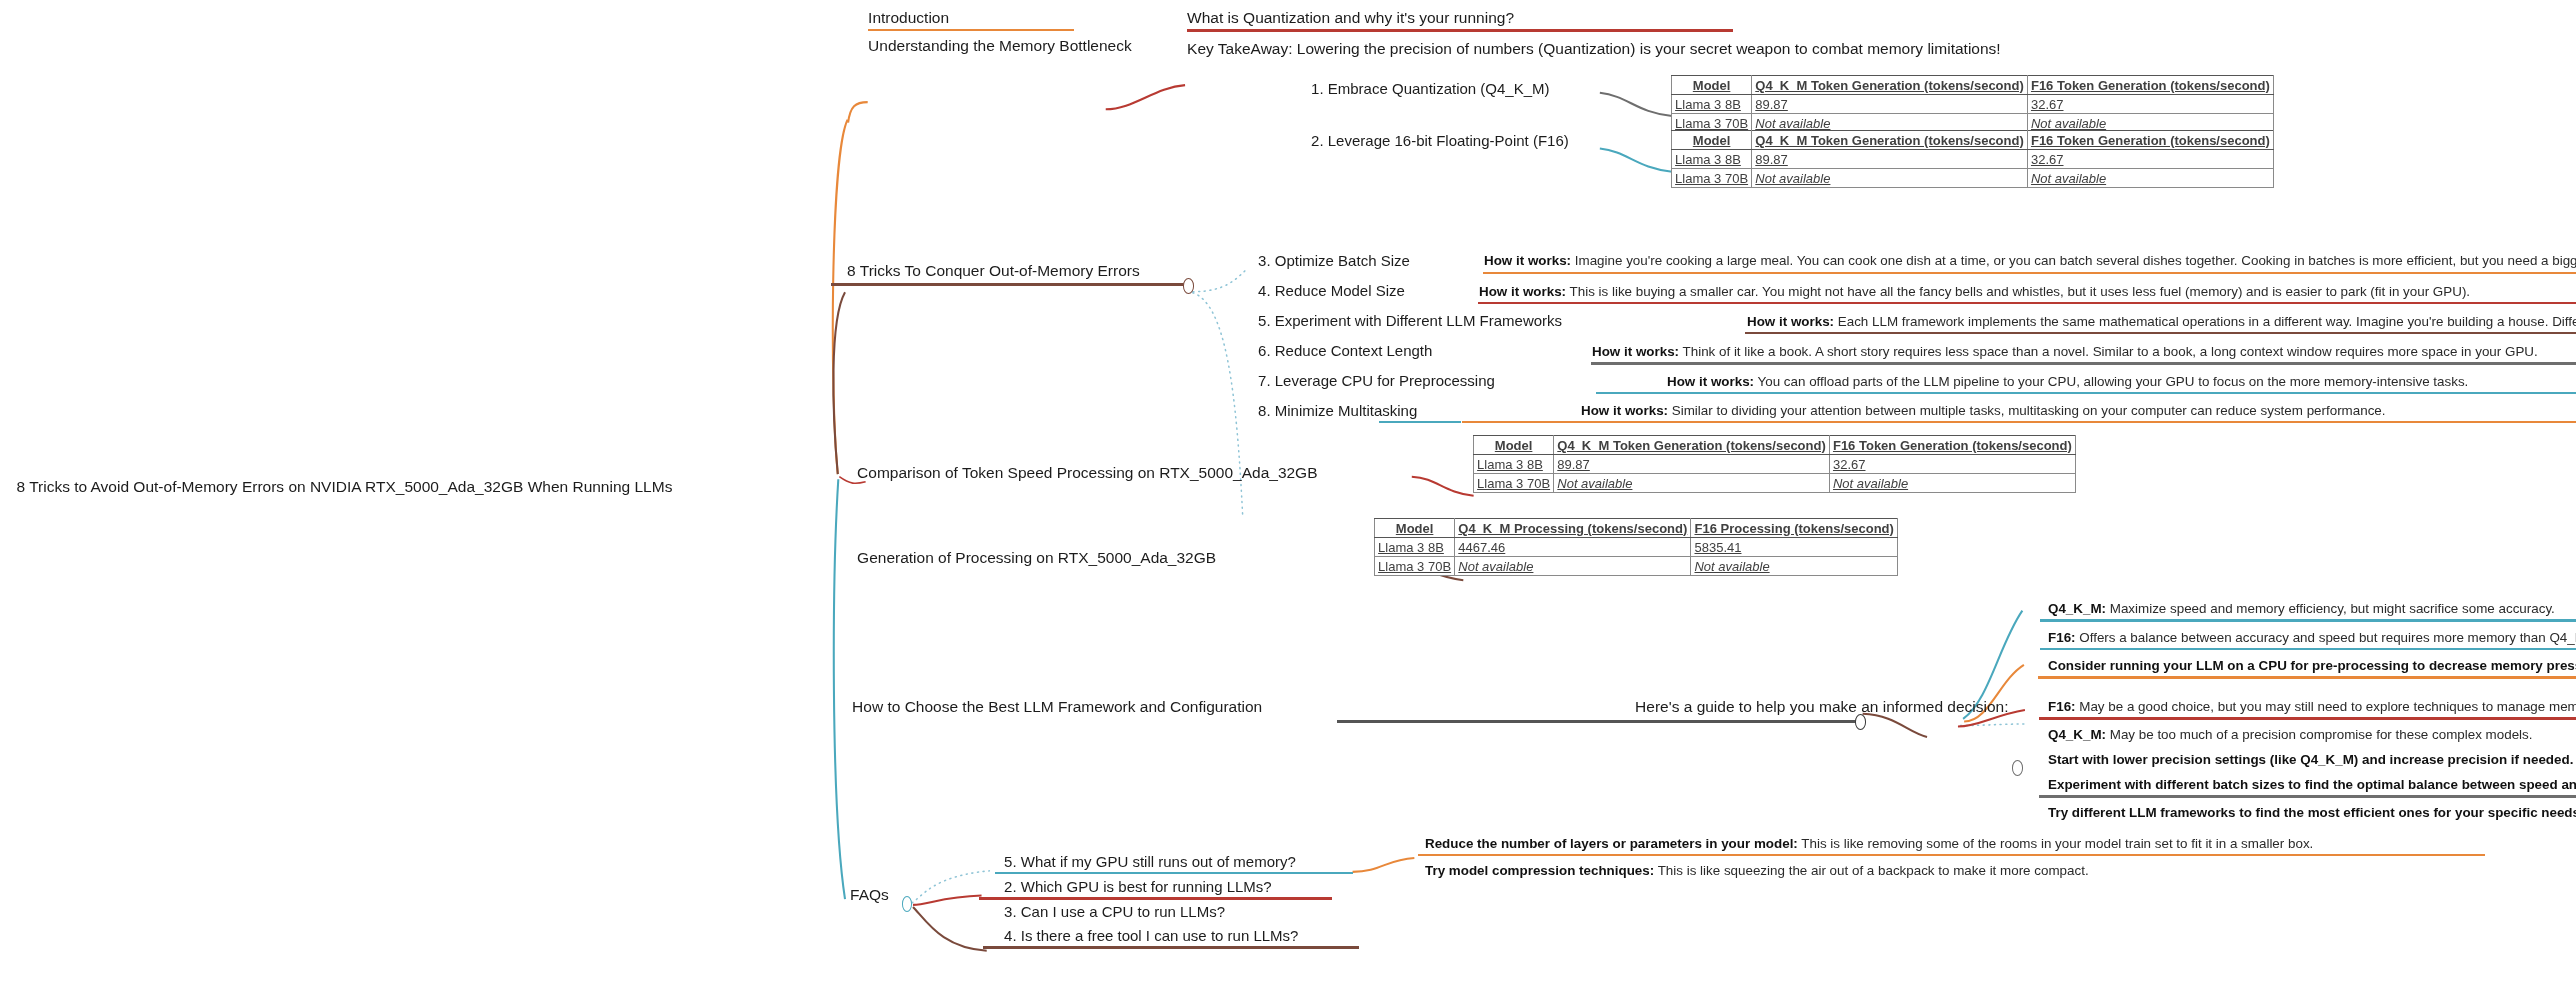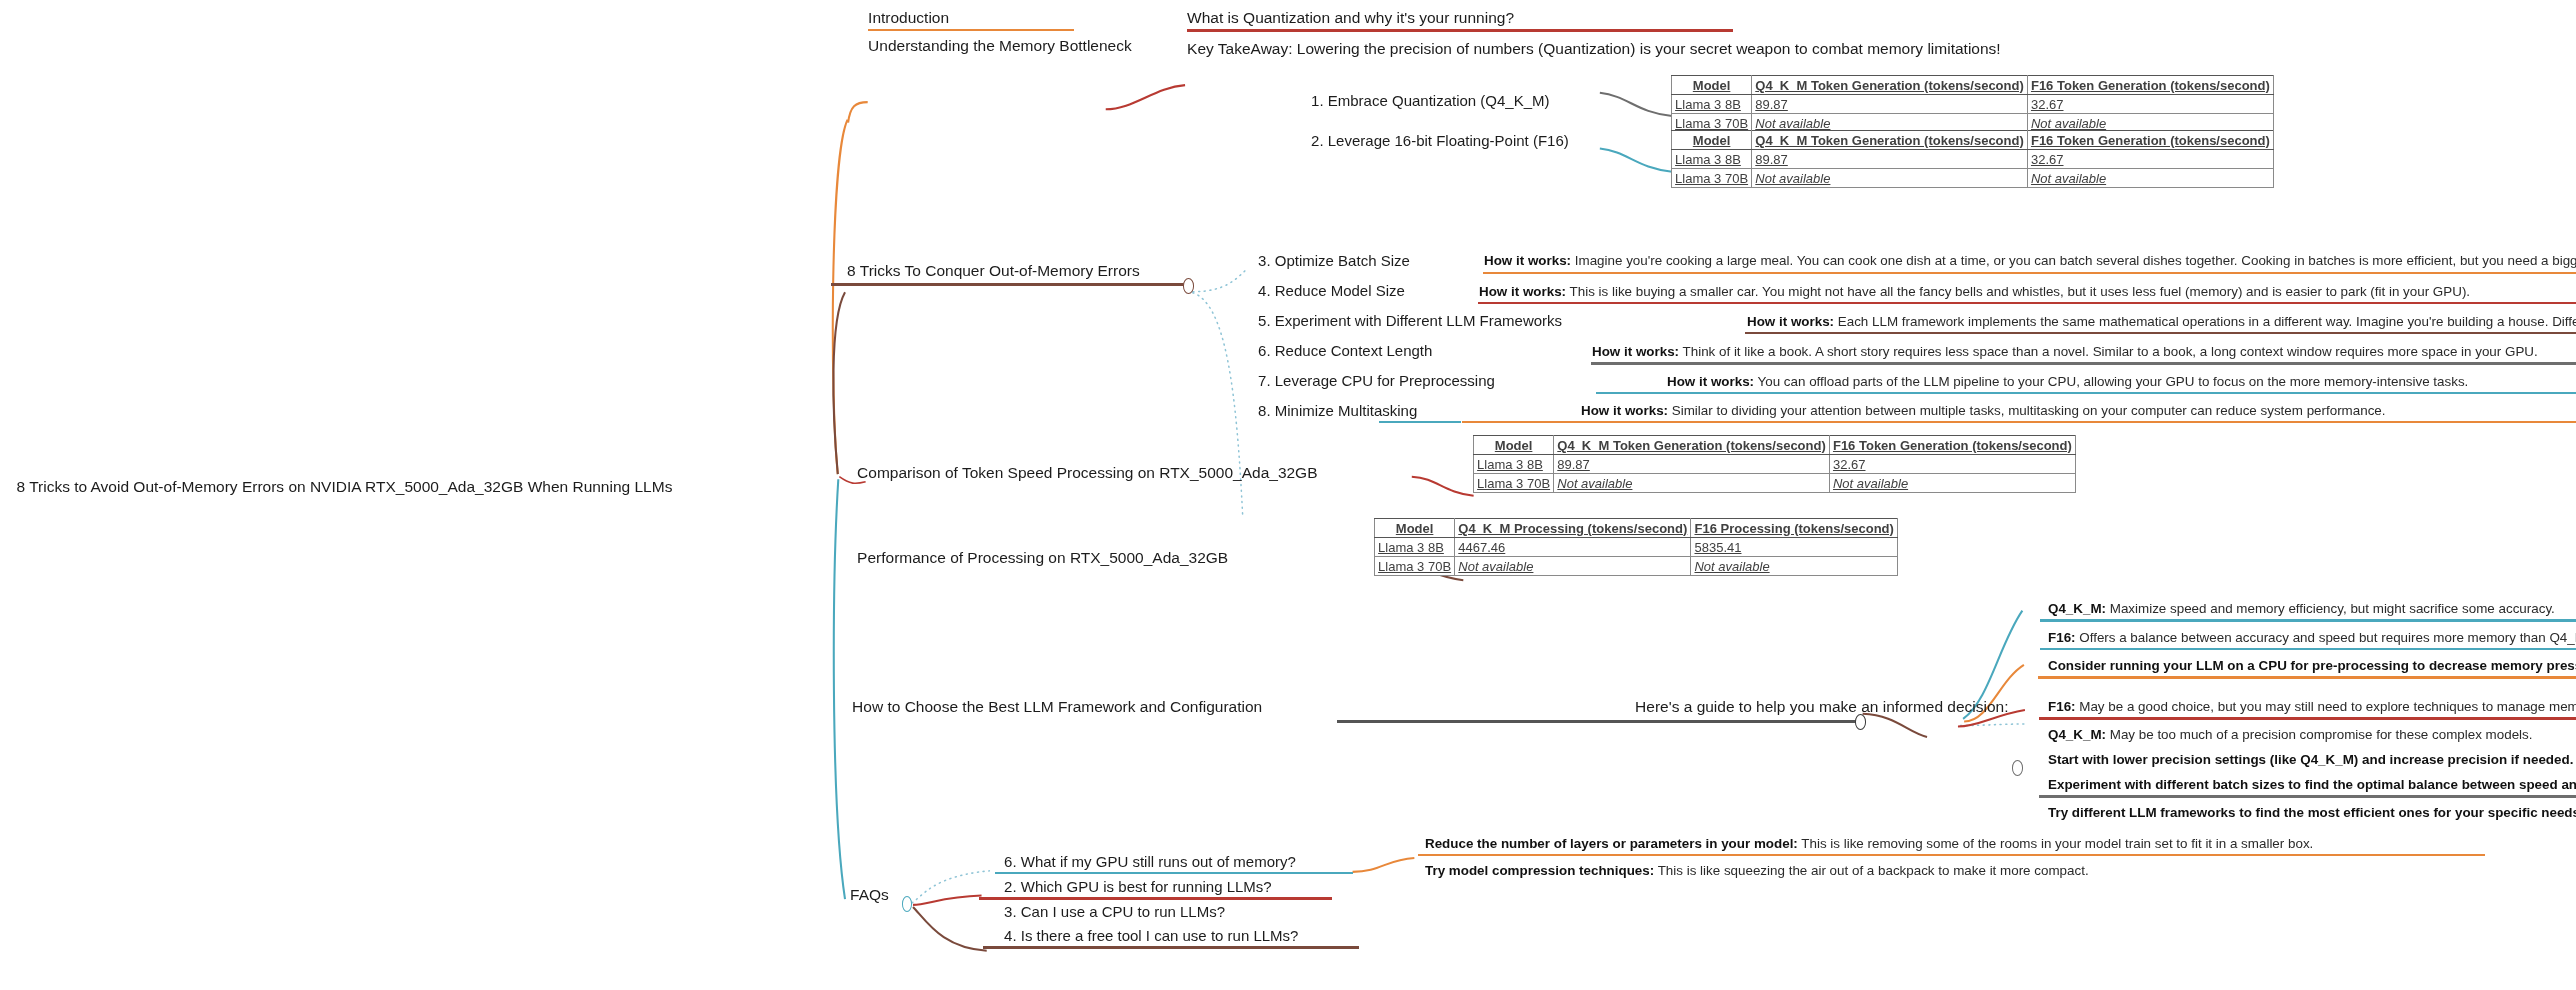--- a/index.html
+++ b/index.html
@@ -119,21 +119,21 @@
   <div class="node t-branch" style="left:1185px;top:40px;">
     <span class="txt">Key TakeAway: Lowering the precision of numbers (Quantization) is your secret weapon to combat memory limitations!</span>
   </div>
 
   <div class="node t-branch" style="left:845px;top:262px;">
     <span class="txt">8 Tricks To Conquer Out-of-Memory Errors</span>
   </div>
   <div style="position:absolute;left:831px;top:283px;width:355px;height:2.6px;background:#7a4a3c;"></div>
   <div class="dot" style="left:1183px;top:278px;border:1.5px solid #7a4a3c;width:11.3px;height:15.5px;border-radius:50%;"></div>
 
-  <div class="node t-sub" style="left:1309px;top:92px;text-align:right;">
+  <div class="node t-sub" style="left:1309px;top:80px;text-align:right;">
     <span class="txt">1. Embrace Quantization (Q4_K_M)</span>
   </div>
 
   <div class="node t-sub" style="left:1309px;top:132px;">
     <span class="txt">2. Leverage 16-bit Floating-Point (F16)</span>
   </div>
 
   <div class="node t-sub" style="left:1256px;top:252px;">
     <span class="txt">3. Optimize Batch Size</span>
   </div>
@@ -253,21 +253,21 @@
         <tr>
           <td>Llama 3 70B</td>
           <td class="na">Not available</td>
           <td class="na">Not available</td>
         </tr>
       </tbody>
     </table>
   </div>
 
   <div class="node t-branch" style="left:855px;top:549px;">
-    <span class="txt">Performance of Processing on RTX_5000_Ada_32GB</span>
+    <span class="txt">Generation of Processing on RTX_5000_Ada_32GB</span>
   </div>
 
   <div class="tbl-wrap" style="left:1374px;top:518px;">
     <table class="mm">
       <thead>
         <tr>
           <th class="lead">Model</th>
           <th>Q4_K_M Processing (tokens/second)</th>
           <th>F16 Processing (tokens/second)</th>
         </tr>
@@ -334,21 +334,21 @@
   <div class="node t-leaf" style="left:2048px;top:805px;">
     <span class="b">Try different LLM frameworks to find the most efficient ones for your specific needs.</span><span></span>
   </div>
 
   <div class="node t-branch" style="left:848px;top:886px;">
     <span class="txt">FAQs</span>
   </div>
   <div class="dot" style="left:902px;top:896px;border:1.5px solid #4aa8bd;width:10.3px;height:15.5px;"></div>
 
   <div class="node t-sub" style="left:1002px;top:853px;">
-    <span class="txt">6. What if my GPU still runs out of memory?</span>
+    <span class="txt">5. What if my GPU still runs out of memory?</span>
   </div>
   <div style="position:absolute;left:995px;top:872px;width:358px;height:2.1px;background:#4aa8bd;"></div>
 
   <div class="node t-sub" style="left:1002px;top:878px;">
     <span class="txt">2. Which GPU is best for running LLMs?</span>
   </div>
   <div style="position:absolute;left:979px;top:897px;width:353px;height:2.6px;background:#b83a32;"></div>
 
   <div class="node t-sub" style="left:1002px;top:903px;">
     <span class="txt">3. Can I use a CPU to run LLMs?</span>

